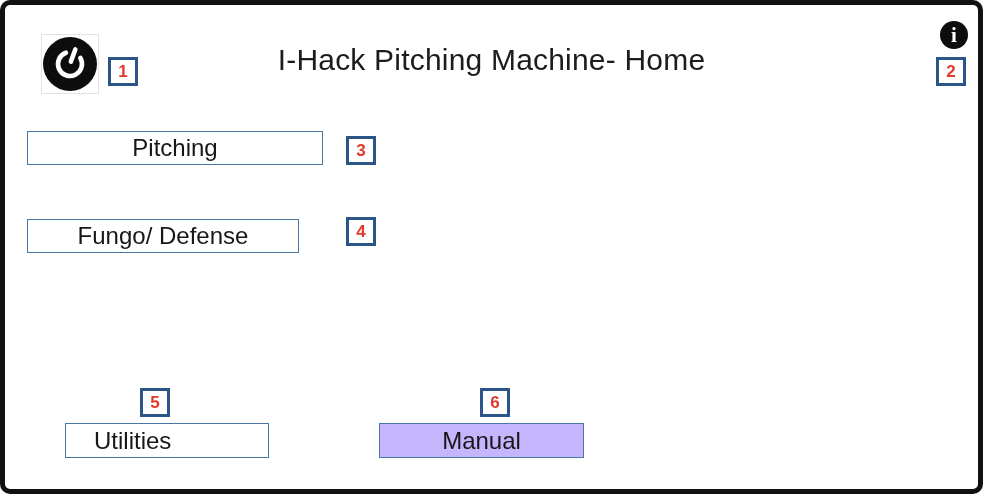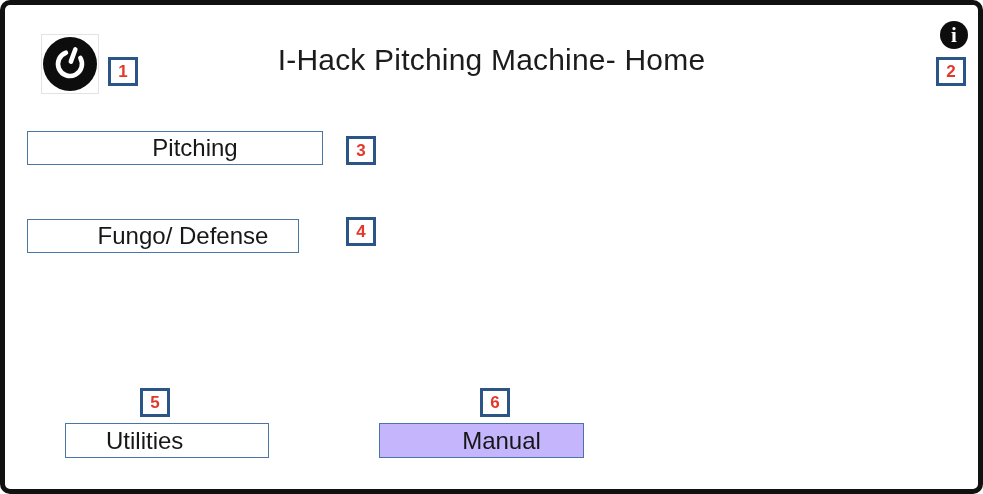--- a/index.html
+++ b/index.html
@@ -52,27 +52,26 @@
   }
 
   
   .btn {
     border: 1.5px solid #4a76a4;
     background: #ffffff;
     color: #171717;
     font-size: 24px;
     display: flex; align-items: center; justify-content: center;
     cursor: pointer;
-    padding-left: 40px;
   }
   .btn-pitching { left: 22px; top: 126px; width: 296px; height: 34px; }
   .btn-fungo    { left: 22px; top: 214px; width: 272px; height: 34px; }
   .btn-utilities{
     left: 60px; top: 418px; width: 204px; height: 35px;
-    justify-content: flex-start; 
+    justify-content: flex-start; padding-left: 28px;
   }
   .btn-manual   {
     left: 374px; top: 418px; width: 205px; height: 35px;
     background: #c4b5fd;
   }
 
   
   .badge {
     width: 30px; height: 29px;
     background: #ffffff;

